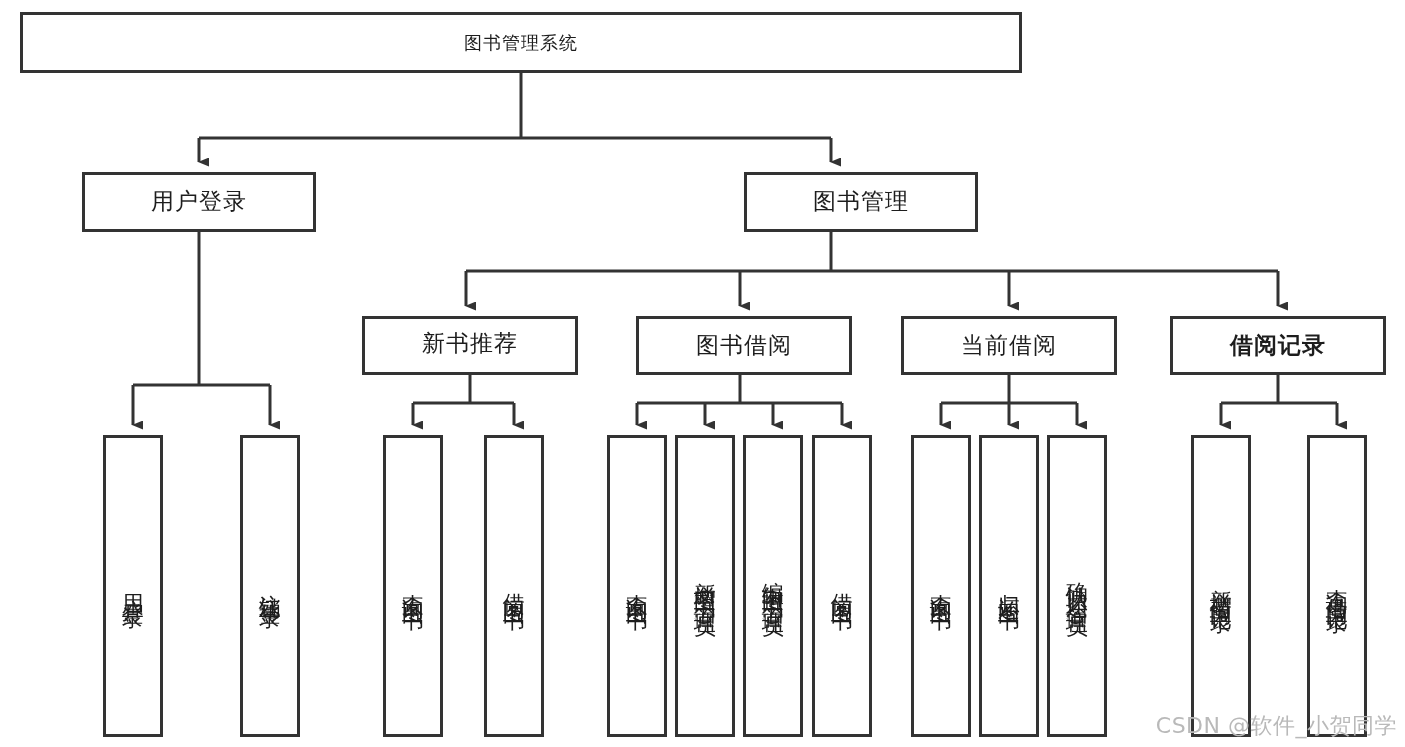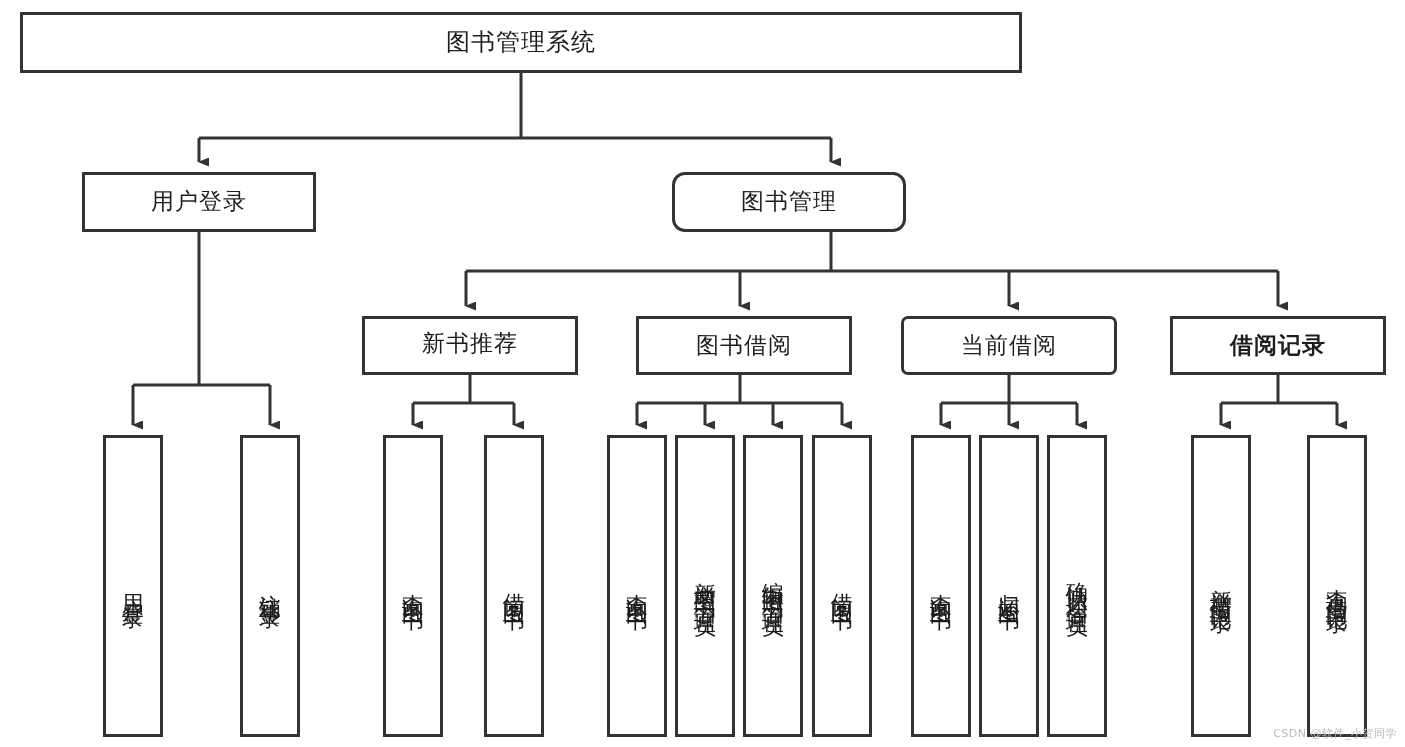--- a/index.html
+++ b/index.html
@@ -31,21 +31,21 @@
     justify-content: center;
     text-align: center;
     color: #1d1d1d;
   }
   .node.horiz {
     font-size: 23px;
     letter-spacing: 1px;
     line-height: 1.2;
   }
   .node.root {
-    font-size: 24px;
+    font-size: 18px;
   }
   .node.vert {
     writing-mode: vertical-rl;
     text-orientation: upright;
     font-size: 22px;
     letter-spacing: 5px;
     line-height: 1.25;
     padding: 6px 0;
     align-items: center;
     justify-content: center;
@@ -59,21 +59,21 @@
     position: absolute;
     left: 0; top: 0;
     width: 1405px;
     height: 747px;
     pointer-events: none;
   }
   .watermark {
     position: absolute;
     right: 8px;
     bottom: 6px;
-    font-size: 11px;
+    font-size: 22px;
     color: #b9b9b9;
     letter-spacing: 0.5px;
     white-space: nowrap;
   }
 </style>
 </head>
 <body>
 
 <div id="diagram-canvas">
 
@@ -125,31 +125,31 @@
     <line x1="1337" y1="403" x2="1337" y2="425" stroke="#333333" stroke-width="3" marker-end="url(#arrowhead)"></line>
   </svg>
 
   <div class="node horiz root" style="left:20px; top:12px; width:1002px; height:61px;">
     <span>图书管理系统</span>
   </div>
 
   <div class="node horiz" style="left:82px; top:172px; width:234px; height:60px;">
     <span>用户登录</span>
   </div>
-  <div class="node horiz" style="left:672px; top:172px; width:234px; height:60px;border-radius:13px;">
+  <div class="node horiz" style="left:744px; top:172px; width:234px; height:60px;">
     <span>图书管理</span>
   </div>
 
   <div class="node horiz" style="left:362px; top:316px; width:216px; height:59px;font-family:Liberation Mono, monospace;">
     <span>新书推荐</span>
   </div>
   <div class="node horiz" style="left:636px; top:316px; width:216px; height:59px;">
     <span>图书借阅</span>
   </div>
-  <div class="node horiz" style="left:901px; top:316px; width:216px; height:59px;border-radius:7px;">
+  <div class="node horiz" style="left:901px; top:316px; width:216px; height:59px;">
     <span>当前借阅</span>
   </div>
   <div class="node horiz" style="left:1170px; top:316px; width:216px; height:59px;font-weight:bold;">
     <span>借阅记录</span>
   </div>
 
   <div class="node vert" style="left:103px; top:435px; width:60px; height:302px;">
     <span class="vtext">用户登录</span>
   </div>
   <div class="node vert" style="left:240px; top:435px; width:60px; height:302px;">

